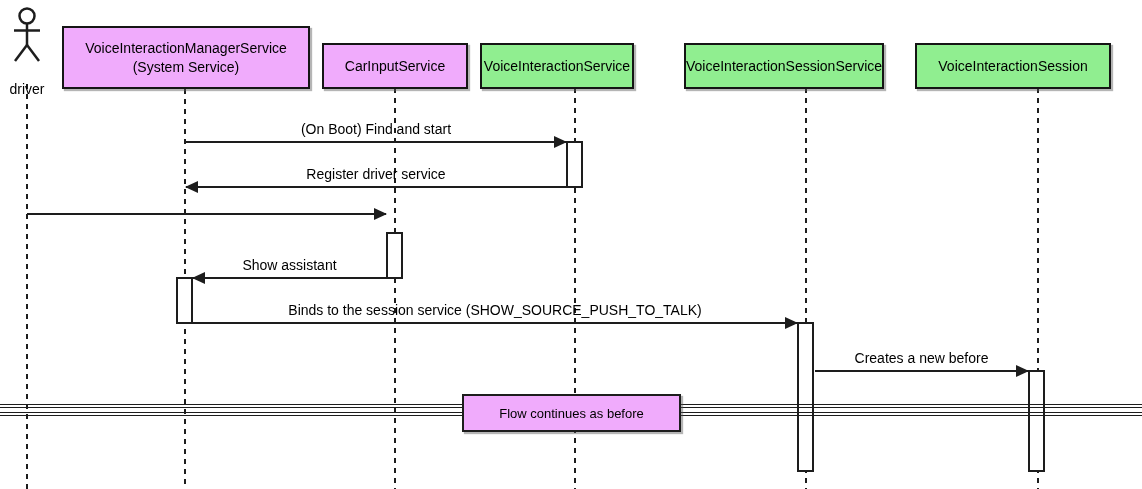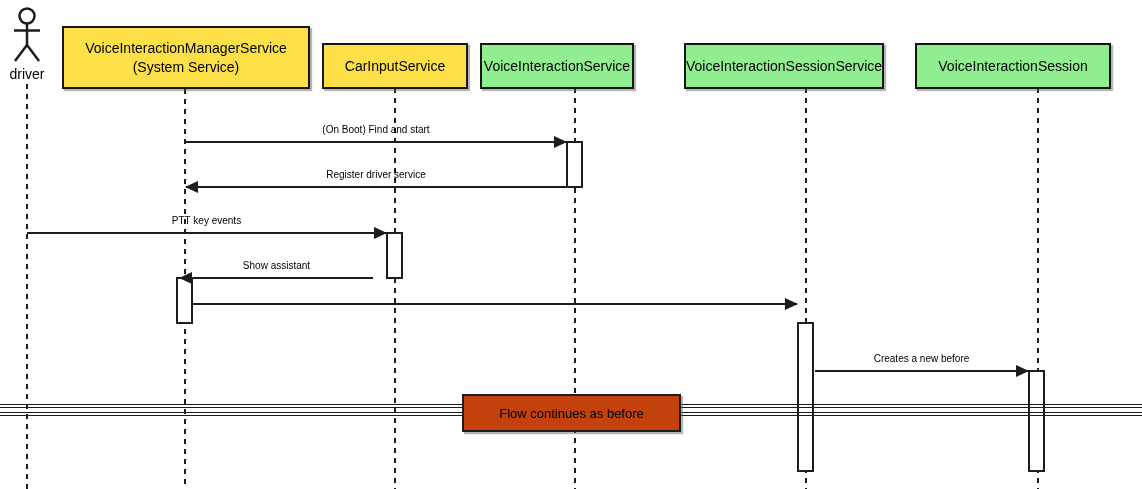--- a/index.html
+++ b/index.html
@@ -32,37 +32,37 @@
 
   
   .actor {
     position: absolute;
     left: 0; top: 5px;
     width: 54px;
     text-align: center;
     z-index: 3;
   }
   .actor svg { display: block; margin: 0 auto; }
-  .actor-label { font-size: 14px; margin-top: 1px; }
+  .actor-label { font-size: 14px; margin-top: 16px; }
 
   
   .participant {
     position: absolute;
     border: 2px solid #151515;
     box-shadow: 2px 2px 1px rgba(90,90,90,0.45);
     display: flex;
     flex-direction: column;
     align-items: center;
     justify-content: center;
     text-align: center;
     font-size: 14px;
     line-height: 19px;
     z-index: 3;
   }
-  .cyan  { background: #fde047; }
+  .cyan  { background: #f0abfc; }
   .green { background: #90ee90; }
   .p-vims      { left: 62px;  top: 26px; width: 248px; height: 63px; }
   .p-car       { left: 322px; top: 43px; width: 146px; height: 46px; align-items: center; }
   .p-vis       { left: 480px; top: 43px; width: 154px; height: 46px; }
   .p-viss      { left: 684px; top: 43px; width: 200px; height: 46px; }
   .p-visession { left: 915px; top: 43px; width: 196px; height: 46px; }
 
   
   .activation {
     position: absolute;
@@ -86,34 +86,34 @@
     border-top: 1px solid #1d1d1d;
     border-bottom: 1px solid #1d1d1d;
     z-index: 5;
   }
   .rule-a { top: 404px; }
   .rule-b { top: 412px; }
   .divider-box {
     position: absolute;
     left: 462px; top: 394px;
     width: 219px; height: 38px;
-    background: #c2410c;
+    background: #f0abfc;
     border: 2px solid #1d1d1d;
     box-shadow: 2px 2px 1px rgba(90,90,90,0.45);
     display: flex;
     align-items: center;
     justify-content: center;
     font-size: 13px;
     z-index: 6;
   }
 
   
   .message { position: absolute; z-index: 5; }
   .msg-label {
-    font-size: 10px;
+    font-size: 14px;
     text-align: center;
     white-space: nowrap;
     margin-bottom: 4px;
     line-height: 15px;
   }
   .msg-line {
     position: relative;
     height: 2px;
     background: #1d1d1d;
   }
@@ -129,21 +129,21 @@
     position: absolute;
     left: -1px; top: -5px;
     width: 0; height: 0;
     border-right: 13px solid #1d1d1d;
     border-top: 6px solid transparent;
     border-bottom: 6px solid transparent;
   }
   .m0 { left: 186px; top: 122px; width: 380px; }
   .m1 { left: 186px; top: 167px; width: 380px; }
   .m2 { left: 27px;  top: 213px; width: 359px; }
-  .m3 { left: 180px; top: 258px; width: 193px; }
+  .m3 { left: 193px; top: 258px; width: 193px; }
   .m4 { left: 193px; top: 303px; width: 604px; }
   .m5 { left: 815px; top: 351px; width: 213px; }
 </style>
 </head>
 <body>
 
 <div class="diagram">
 
   <div class="lifeline ll-driver"></div>
   <div class="lifeline ll-vims"></div>
@@ -195,32 +195,32 @@
         <span class="arrow-right"></span>
       </div>
   </div>
   <div class="message m1">
     <div class="msg-label">Register driver service</div>
     <div class="msg-line">
         <span class="arrow-left"></span>
       </div>
   </div>
   <div class="message m2">
-    <div class="msg-label">PTT key events</div>
     <div class="msg-line">
         <span class="arrow-right"></span>
       </div>
   </div>
   <div class="message m3">
     <div class="msg-label">Show assistant</div>
     <div class="msg-line">
         <span class="arrow-left"></span>
       </div>
   </div>
   <div class="message m4">
+    <div class="msg-label">Binds to the session service (SHOW_SOURCE_PUSH_TO_TALK)</div>
     <div class="msg-line">
         <span class="arrow-right"></span>
       </div>
   </div>
   <div class="message m5">
     <div class="msg-label">Creates a new before</div>
     <div class="msg-line">
         <span class="arrow-right"></span>
       </div>
   </div>

